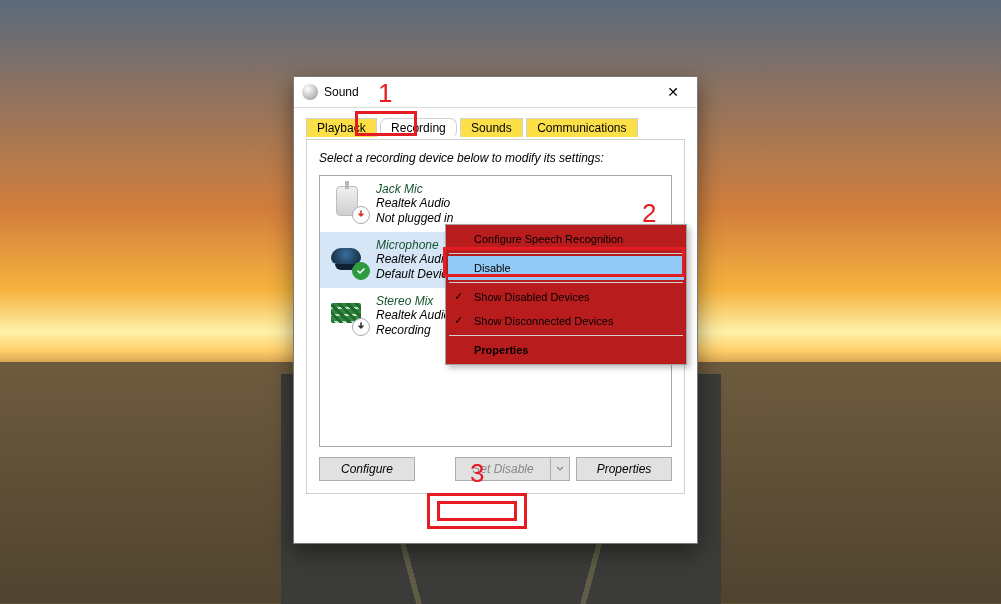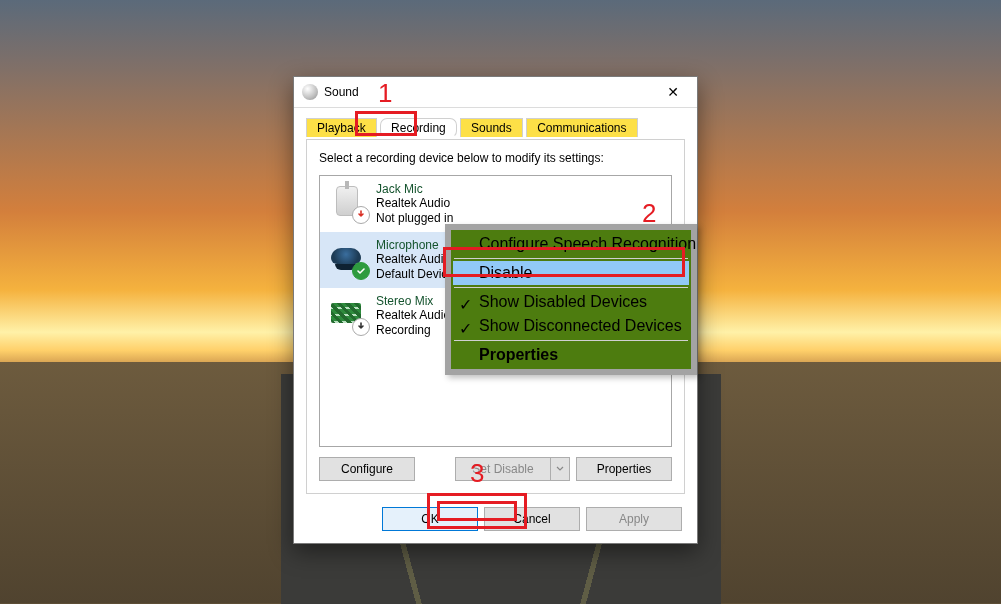--- a/index.html
+++ b/index.html
@@ -107,20 +107,21 @@
   .tab.active{
     background:#fff;
     border-bottom:1px solid #fff;
     border-radius:7px;
   }
   .tabpage{
     border:1px solid #d0d0d0;
     border-top:none;
     padding:12px 12px 12px 12px;
     background:#fff;
+    font-style:italic;
   }
 
   .instr{ margin:0 0 10px 0; }
 
   
   .device-list{
     border:1px solid #a7a7a7;
     height:270px;
     overflow:hidden;
   }
@@ -193,25 +194,25 @@
     display:flex; gap:6px;
   }
   .winbtn.primary{
     border:1px solid #0078d7;
     background:#e5f1fb;
   }
 
   
   .context-menu{
     position:absolute;
-    background:#4d7c0f;
-    border:6px solid #a3a3a3;
+    background:#b91c1c;
+    border:1px solid #a3a3a3;
     box-shadow:3px 3px 6px rgba(0,0,0,.25);
     padding:2px;
-    font-size:16px;
+    font-size:11px;
   }
   .ctx-item{
     display:flex; align-items:center;
     height:24px; padding:0 14px 0 26px;
     position:relative;
     white-space:nowrap;
   }
   .ctx-item .chk{
     position:absolute; left:6px; top:5px; color:#000;
   }
@@ -324,25 +325,20 @@
             <svg width="8" height="8" viewBox="0 0 8 8">
                 <path d="M1 2 L4 5 L7 2" stroke="#888" stroke-width="1.2" fill="none"></path>
               </svg>
           </span>
         </span>
         <span style="width:6px"></span>
         <span class="winbtn">Properties</span>
       </div>
     </div>
 
-    <div class="dlg-buttons">
-      <span class="winbtn primary">OK</span>
-      <span class="winbtn">Cancel</span>
-      <span class="winbtn disabled">Apply</span>
-    </div>
   </div>
 </div>
 
 <div class="context-menu" style="left:445px; top:224px; width:236px;">
   <div class="ctx-item">Configure Speech Recognition</div>
   <div class="ctx-sep"></div>
   <div class="ctx-item sel">Disable</div>
   <div class="ctx-sep"></div>
   <div class="ctx-item">
     <span class="chk">✓</span>

